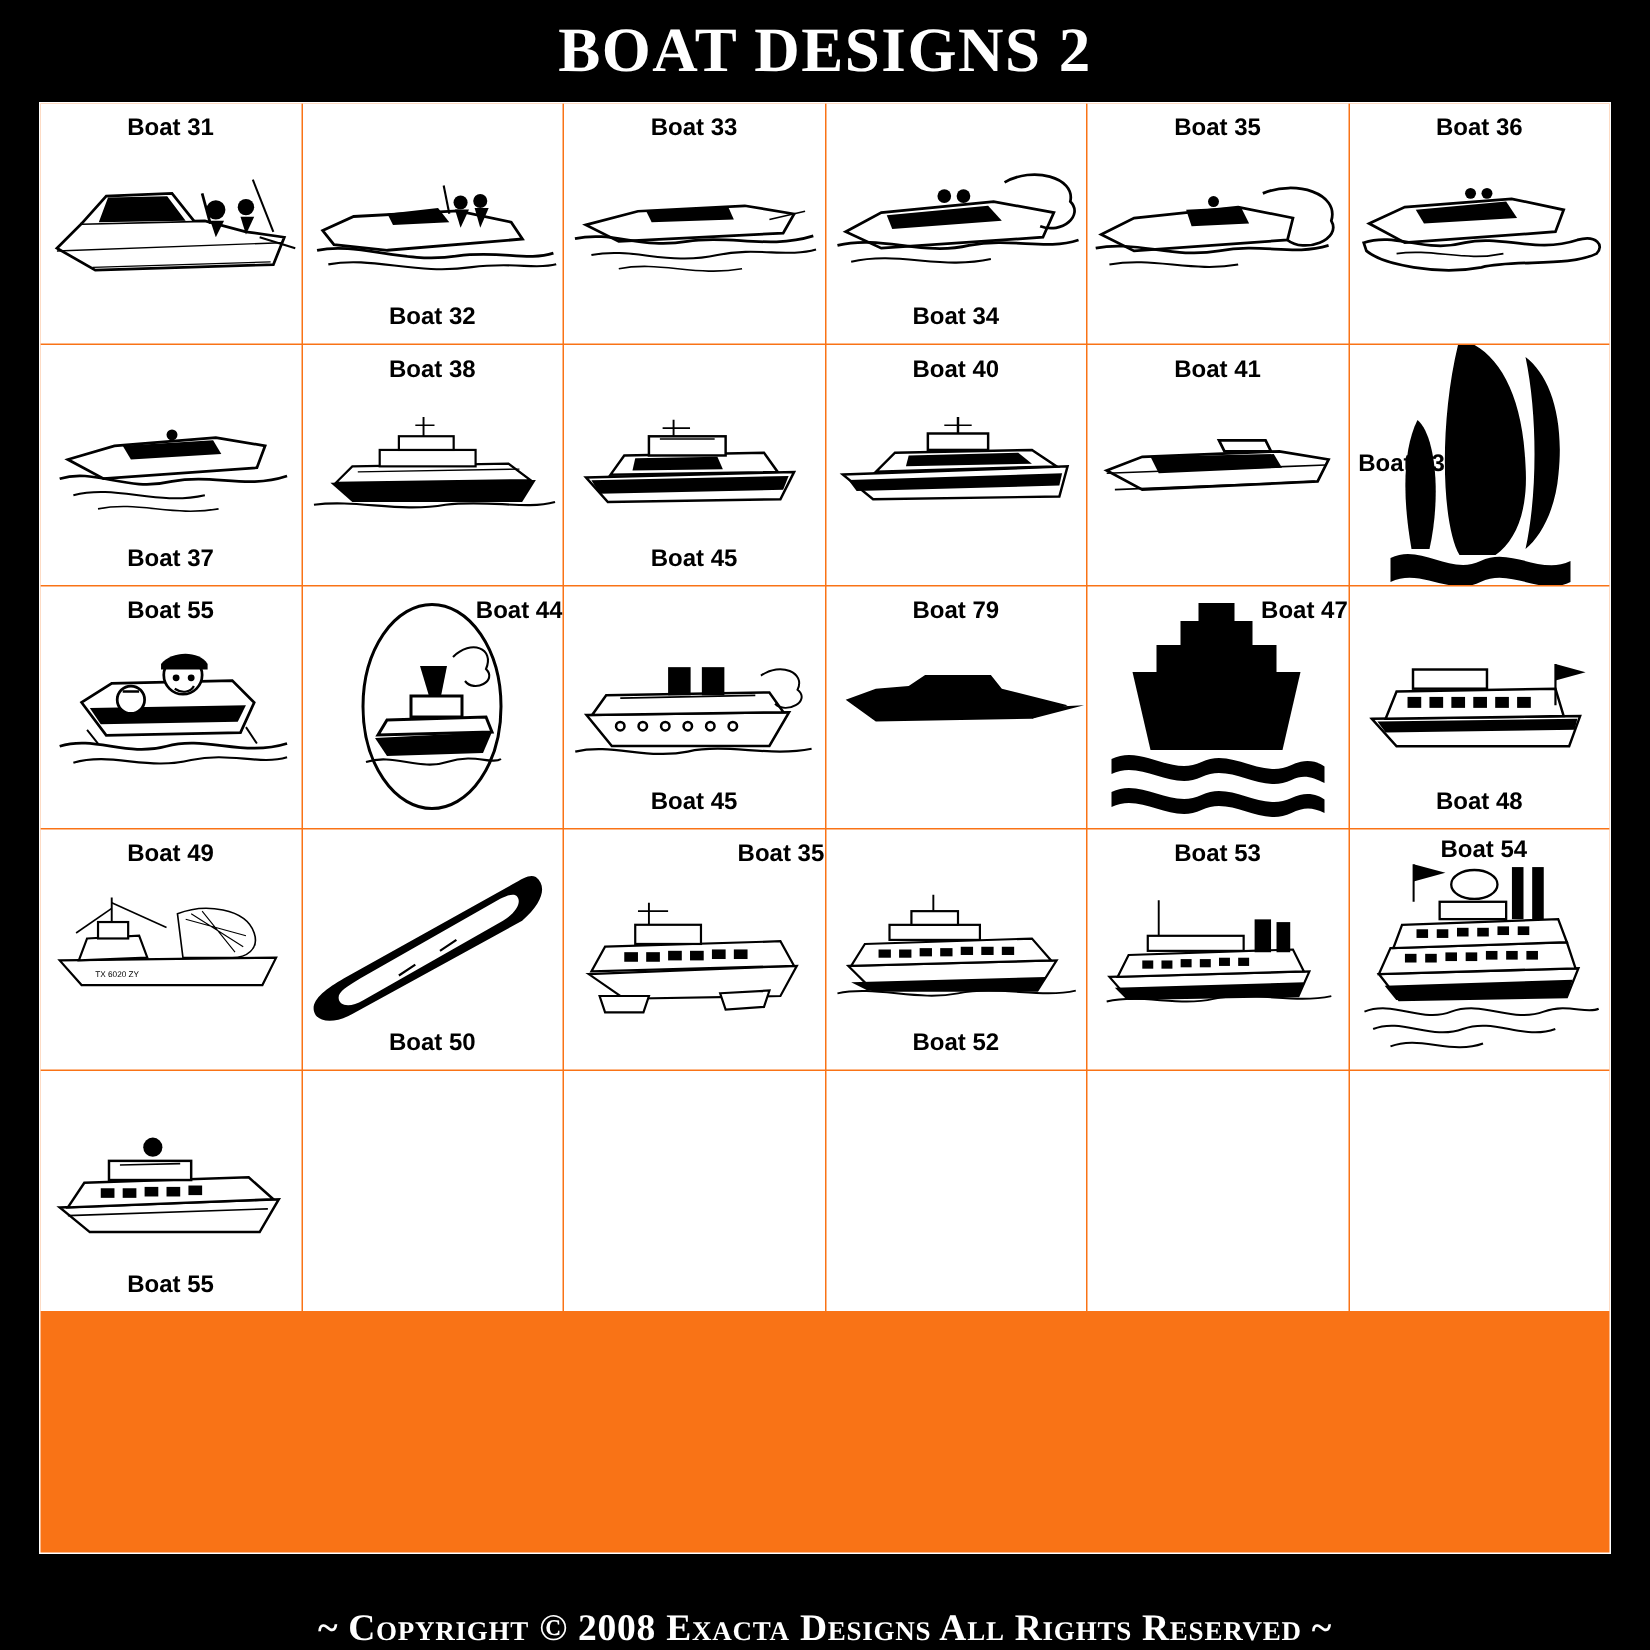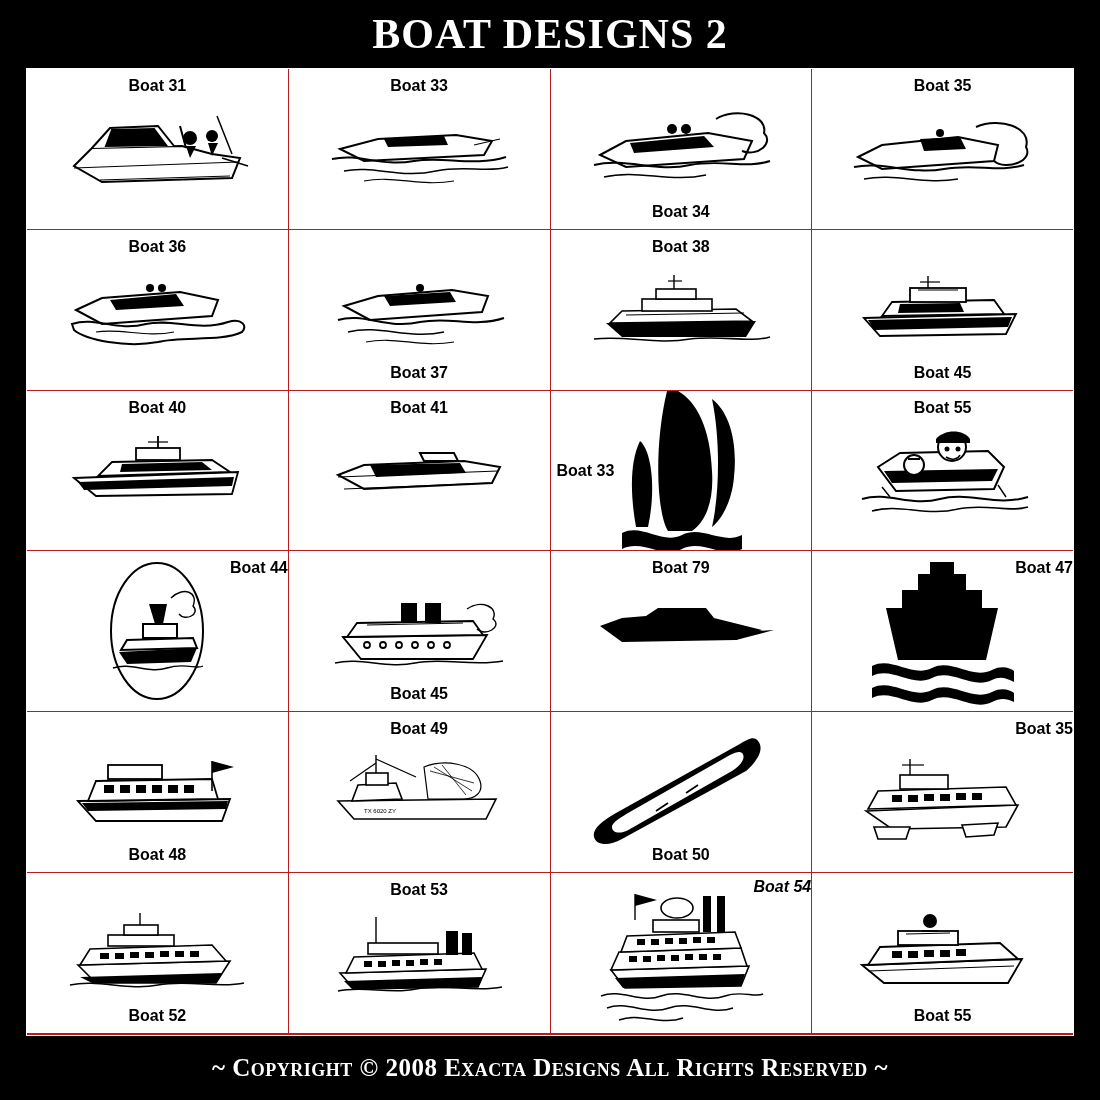--- a/index.html
+++ b/index.html
@@ -41,23 +41,23 @@
   }
   .grid-wrap {
     flex: 1 1 auto;
     padding: 0 26px;
     box-sizing: border-box;
   }
   .grid {
     width: 100%;
     height: 100%;
     display: grid;
-    grid-template-columns: repeat(4, 1fr);
+    grid-template-columns: repeat(6, 1fr);
     grid-template-rows: repeat(6, 1fr);
-    background: #b91c1c;
+    background: #f97316;
     border: 1px solid #ffffff;
     box-sizing: border-box;
     gap: 1px;
   }
   .cell {
     background: #ffffff;
     position: relative;
     overflow: hidden;
     box-sizing: border-box;
   }
@@ -69,36 +69,36 @@
     font-weight: bold;
     color: #000000;
     text-align: center;
     font-family: "Liberation Sans", sans-serif;
     z-index: 3;
     pointer-events: none;
   }
   .label.top { top: 8px; }
   .label.bottom { bottom: 8px; }
   .label.topleft { top: 8px; text-align: right; padding-left: 8px; }
-  .label.topleft-narrow { top: 6px; text-align: right; padding-left: 6px; line-height: 1.05; font-style: italic; }
+  .label.topleft-narrow { top: 6px; text-align: center; padding-left: 6px; line-height: 1.05; }
   .label.leftmid { top: 50%; transform: translateY(-50%); text-align: left; padding-left: 6px; }
   .art {
     position: absolute;
     inset: 0;
     display: flex;
     align-items: center;
     justify-content: center;
   }
   .art svg { display: block; }
   .empty-cell { background: #ffffff; }
   .footer {
     height: 64px;
     flex: 0 0 auto;
     display: flex;
-    align-items: center;
+    align-items: flex-end;
     justify-content: center;
   }
   .footer-text {
     font-family: "Liberation Serif", serif;
     font-size: 25px;
     font-weight: bold;
     color: #ffffff;
     font-variant: small-caps;
     letter-spacing: 0.5px;
   }
@@ -127,20 +127,38 @@
     <path d="M124 50 L128 62 L134 50" fill="#000" stroke="none"></path>
     <circle cx="150" cy="40" r="6" fill="#000" stroke="none"></circle>
     <path d="M146 47 L150 60 L156 47" fill="#000" stroke="none"></path>
     <path d="M12 72 L176 66" stroke-width="1"></path>
     <path d="M38 84 L168 80" stroke-width="1"></path>
     <path d="M160 62 L186 70" stroke-width="1.5"></path>
   </g>
             </svg>
           </div>
           <div class="label top">Boat 31</div>
+        </div>
+        <div class="cell">
+          <div class="art">
+            <svg width="185" height="95" viewBox="0 0 185 95">
+              <g stroke="#000" stroke-width="2" fill="none">
+    <path d="M14 52 L36 42 L110 38 L148 46 L156 58 L60 66 L22 62 Z" fill="#fff"></path>
+    <path d="M60 40 L96 36 L104 46 L64 48 Z" fill="#000" stroke="none"></path>
+    <circle cx="112" cy="32" r="5" fill="#000" stroke="none"></circle>
+                <path d="M108 37 L112 50 L118 37" fill="#000" stroke="none"></path>
+    <circle cx="126" cy="31" r="5" fill="#000" stroke="none"></circle>
+                <path d="M122 36 L126 50 L132 36" fill="#000" stroke="none"></path>
+    <path d="M100 20 L104 40" stroke-width="1.5"></path>
+    <path d="M10 66 C40 60, 70 76, 110 70 C140 66, 160 74, 178 68" stroke-width="2"></path>
+    <path d="M18 76 C50 70, 80 84, 120 78 C150 74, 166 80, 180 76" stroke-width="1.5"></path>
+  </g>
+            </svg>
+          </div>
+          <div class="label bottom">Boat 32</div>
         </div>
         <div class="cell">
           <div class="art">
             <svg width="190" height="95" viewBox="0 0 190 95">
               <g stroke="#000" stroke-width="2" fill="none">
     <path d="M16 48 L54 38 L132 34 L168 40 L160 54 L40 60 Z" fill="#fff"></path>
     <path d="M60 38 L120 35 L124 44 L64 46 Z" fill="#000" stroke="none"></path>
     <path d="M8 58 C36 52, 56 66, 90 60 C120 55, 150 66, 182 56"></path>
     <path d="M20 70 C50 64, 76 78, 112 70 C140 64, 164 72, 184 66" stroke-width="1.5"></path>
     <path d="M40 80 C70 74, 96 86, 130 80" stroke-width="1.2"></path>

